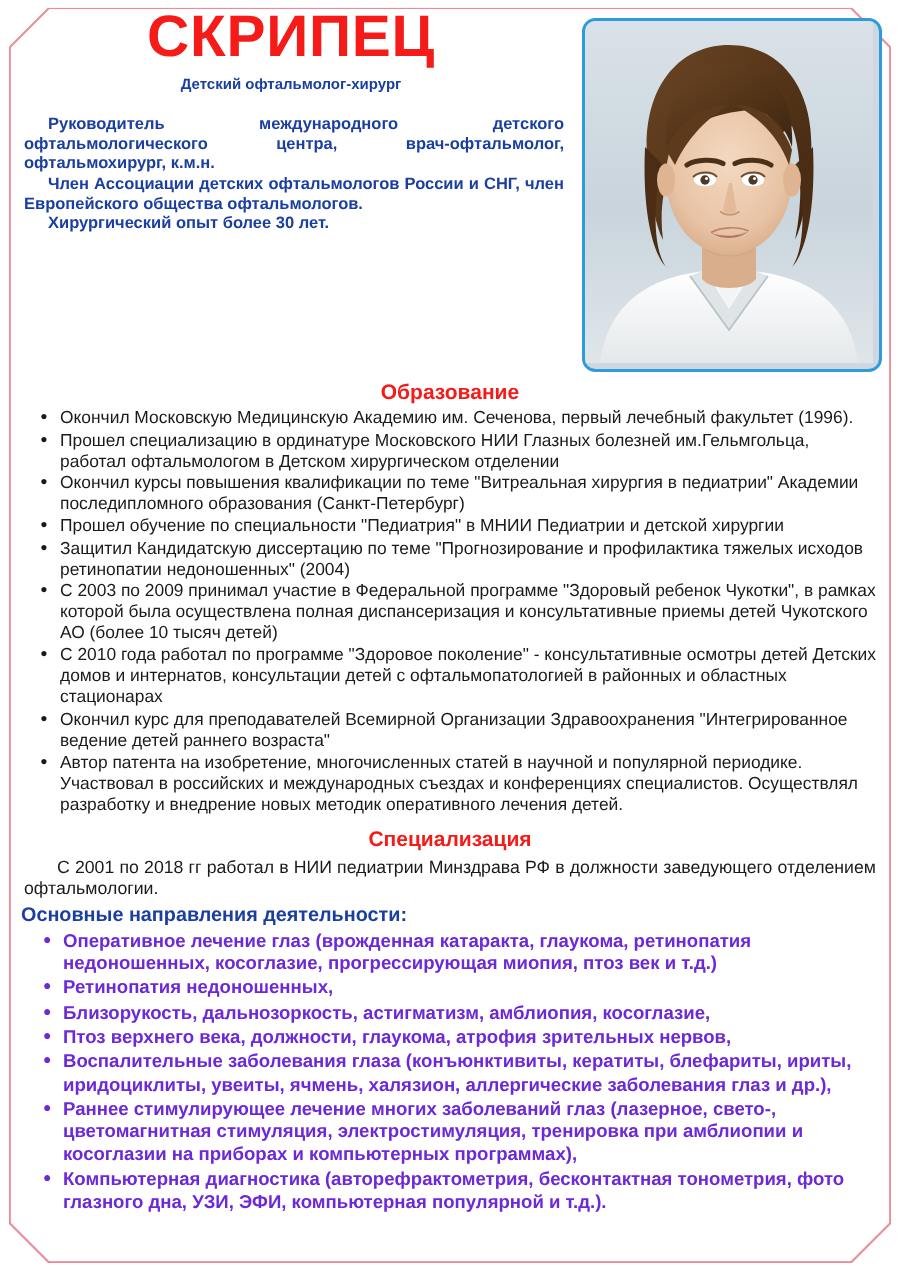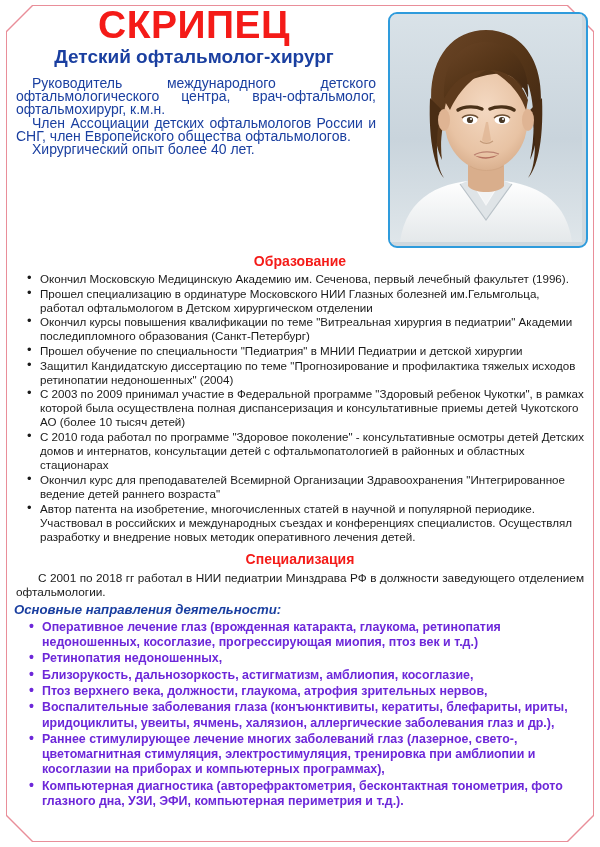--- a/index.html
+++ b/index.html
@@ -72,29 +72,29 @@
     letter-spacing: 0.5px;
   }
   .name-first {
     color: #f41b18;
     font-size: 27px;
     font-weight: bold;
     line-height: 32px;
   }
   .subtitle {
     color: #1a3fa0;
-    font-size: 19px;
+    font-size: 10px;
     font-weight: bold;
     line-height: 22px;
     margin-top: 4px;
   }
   .intro {
     color: #1a3fa0;
-    font-size: 14px;
-    font-weight: normal;
+    font-size: 11px;
+    font-weight: bold;
     line-height: 13.2px;
     text-align: justify;
     margin-top: 9px;
     padding: 0 2px 0 6px;
   }
   .intro p {
     margin: 0;
     text-indent: 16px;
   }
   .intro p.j { text-align: justify; }
@@ -153,21 +153,20 @@
     color: #1a1a1a;
     font-size: 11.8px;
     line-height: 14.5px;
     text-align: justify;
     margin: 3px 16px 0 16px;
   }
   .dir-head {
     color: #1a3fa0;
     font-size: 13.2px;
     font-weight: bold;
-    font-style: italic;
     margin: 1px 0 2px 14px;
     line-height: 17px;
   }
   ul.spec-list {
     margin: 0;
     padding: 0 14px 0 42px;
     list-style: none;
   }
   ul.spec-list li {
     position: relative;
@@ -198,21 +197,21 @@
 
     <div class="header">
 
       <div class="title-col">
         <div class="name-last">СКРИПЕЦ</div>
         <div class="subtitle">Детский офтальмолог-хирург</div>
 
         <div class="intro">
           <p class="j">Руководитель международного детского офтальмологического центра, врач-офтальмолог, офтальмохирург, к.м.н.</p>
           <p class="j">Член Ассоциации детских офтальмологов России и СНГ, член Европейского общества офтальмологов.</p>
-          <p>Хирургический опыт более 40 лет.</p>
+          <p>Хирургический опыт более 30 лет.</p>
         </div>
       </div>
 
       <div class="photo">
         <svg width="192" height="228" viewBox="0 0 192 228">
           <defs>
             <linearGradient id="bg" x1="0" y1="0" x2="0" y2="1">
               <stop offset="0%" stop-color="#d9e2e8"></stop>
               <stop offset="55%" stop-color="#c9d4dc"></stop>
               <stop offset="100%" stop-color="#dfe6ea"></stop>
@@ -303,17 +302,17 @@
 
     <div class="dir-head">Основные направления деятельности:</div>
 
     <ul class="spec-list">
       <li>Оперативное лечение глаз (врожденная катаракта, глаукома, ретинопатия недоношенных, косоглазие, прогрессирующая миопия, птоз век и т.д.)</li>
       <li>Ретинопатия недоношенных,</li>
       <li>Близорукость, дальнозоркость, астигматизм, амблиопия, косоглазие,</li>
       <li>Птоз верхнего века, должности, глаукома, атрофия зрительных нервов,</li>
       <li>Воспалительные заболевания глаза (конъюнктивиты, кератиты, блефариты, ириты, иридоциклиты, увеиты, ячмень, халязион, аллергические заболевания глаз и др.),</li>
       <li>Раннее стимулирующее лечение многих заболеваний глаз (лазерное, свето-, цветомагнитная стимуляция, электростимуляция, тренировка при амблиопии и косоглазии на приборах и компьютерных программах),</li>
-      <li>Компьютерная диагностика (авторефрактометрия, бесконтактная тонометрия, фото глазного дна, УЗИ, ЭФИ, компьютерная периметрия и т.д.).</li>
+      <li>Компьютерная диагностика (авторефрактометрия, бесконтактная тонометрия, фото глазного дна, УЗИ, ЭФИ, компьютерная популярной и т.д.).</li>
     </ul>
 
   </div>
 </div>
 
 </body></html>

